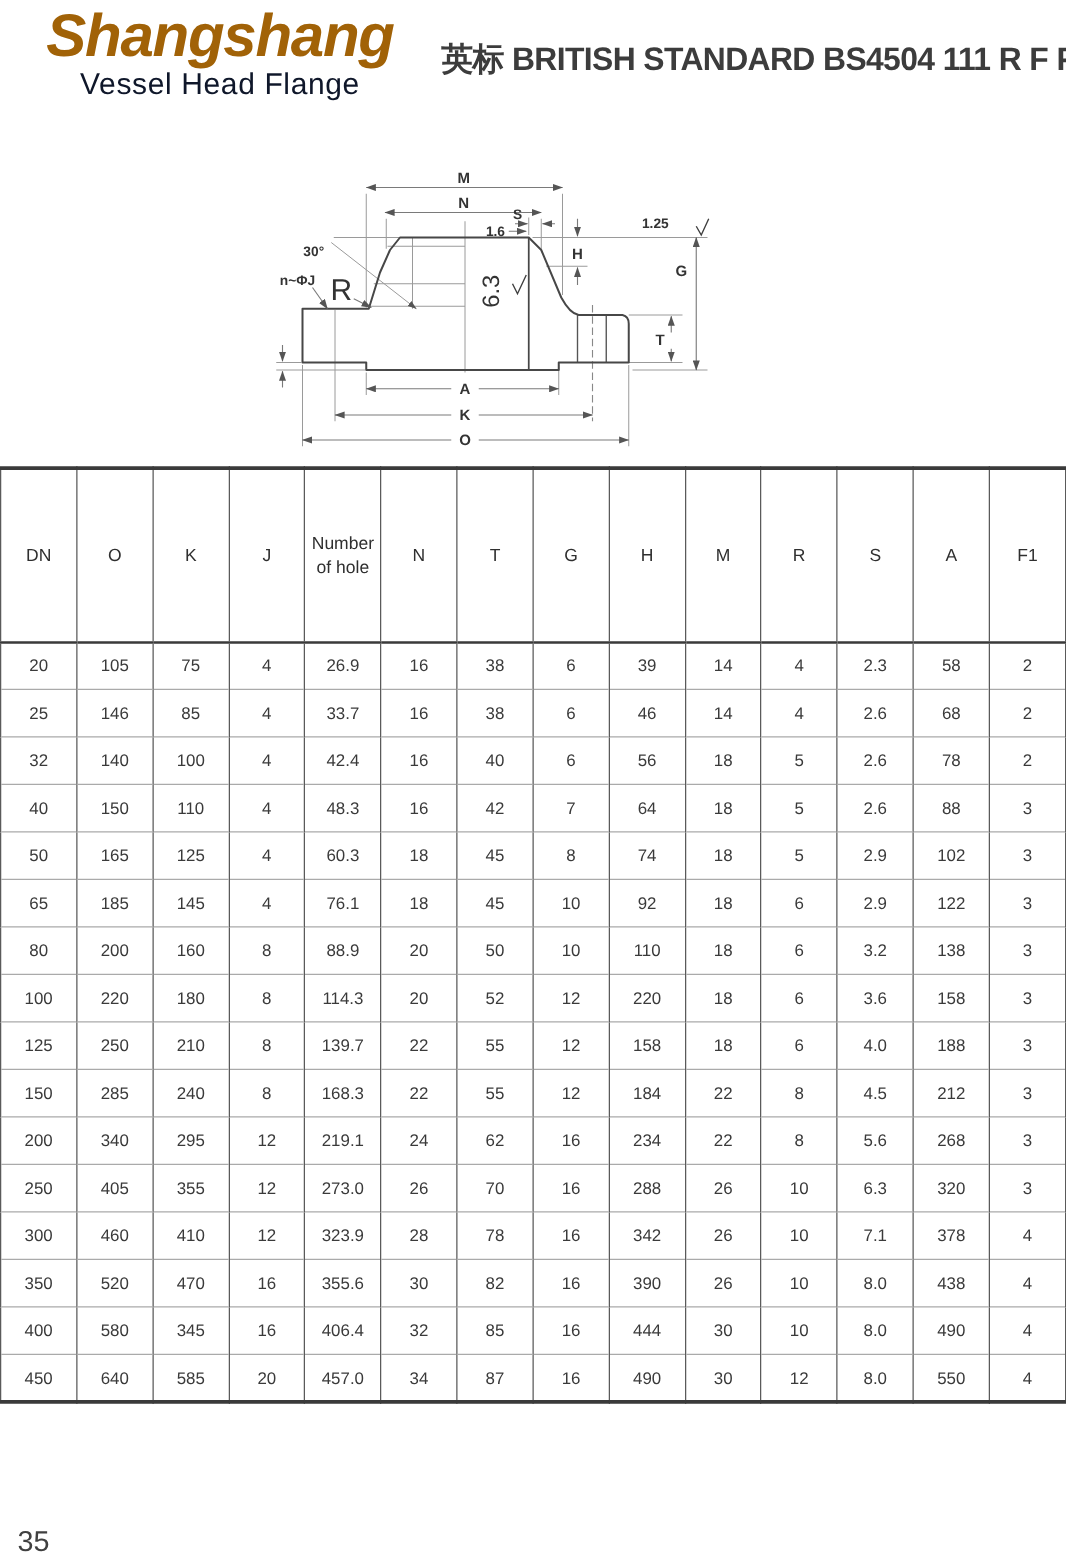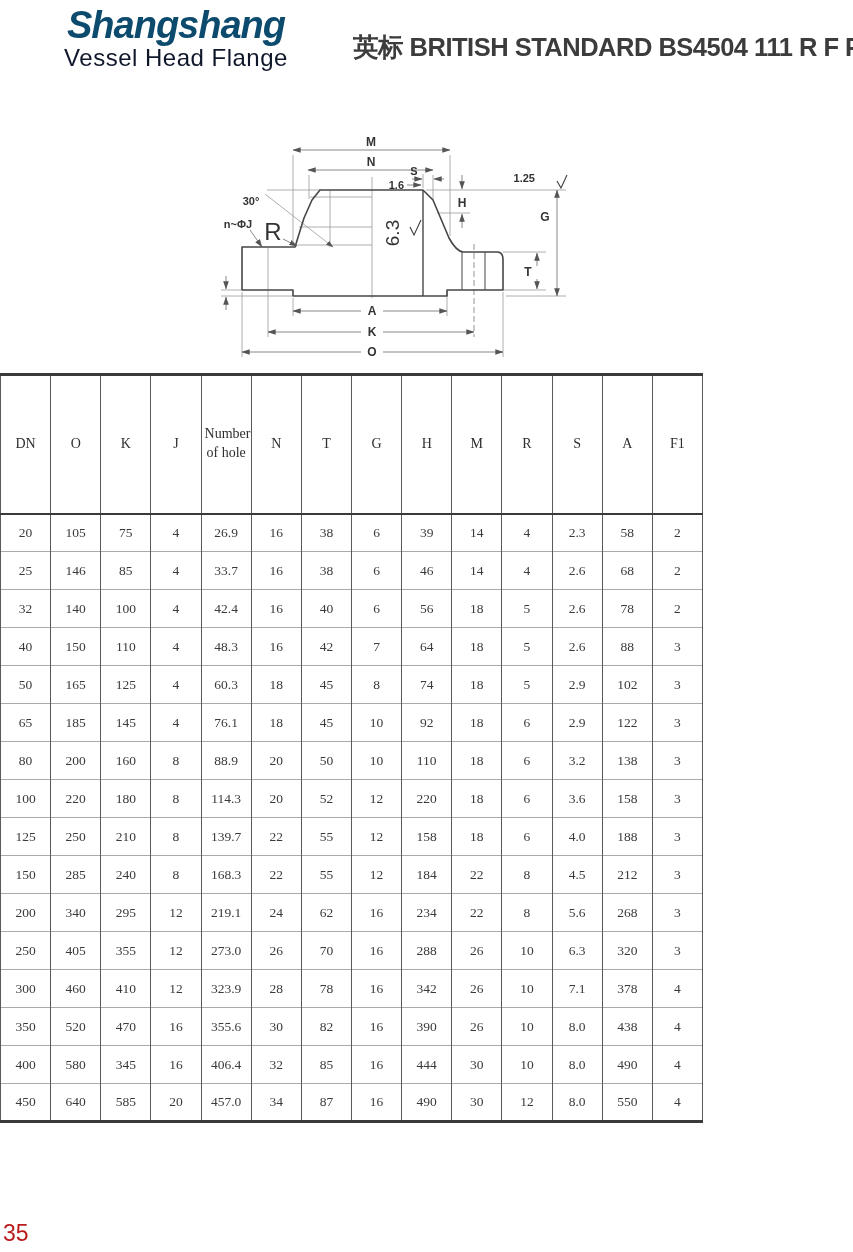--- a/index.html
+++ b/index.html
@@ -1,55 +1,55 @@
 <!DOCTYPE html>
 <html><head>
 <meta charset="utf-8">
 <style>
   * { margin:0; padding:0; box-sizing:border-box; }
   body { background:#ffffff; font-family:"Liberation Sans", sans-serif; }
   #page { position:relative; width:853px; height:1252px; background:#fff; overflow:hidden; }
 
   
   .brand { position:absolute; left:0; top:6px; width:352px; text-align:center; }
-  .brand-name { display:block; font-size:38px; font-weight:bold; font-style:italic;
-                color:#0c4a6e; letter-spacing:-1px; line-height:1.0; }
+  .brand-name { display:block; font-size:48px; font-weight:bold; font-style:italic;
+                color:#a16207; letter-spacing:-1px; line-height:1.0; }
   .brand-tagline { display:block; font-size:24px; color:#0f172a; letter-spacing:0.5px;
                    line-height:1.0; margin-top:2px; }
   .page-title { position:absolute; left:353px; top:30px; width:500px;
                 font-size:26px; font-weight:bold; color:#3c3c3c; white-space:nowrap;
                 letter-spacing:-0.5px; transform:scaleX(0.98); transform-origin:left; }
 
   
   #drawing { position:absolute; left:0; top:120px; }
   #drawing text { font-family:"Liberation Sans", sans-serif; fill:#333; }
   .dimtxt { font-size:12px; font-weight:bold; }
   .smalltxt { font-size:11px; font-weight:bold; }
 
   
   .table-wrap { position:absolute; left:0; top:373px; width:853px; }
   table[data-name="spec-table"] {
-    width:703px; table-layout:fixed; border-collapse:collapse;
+    width:853px; table-layout:fixed; border-collapse:collapse;
     border-top:3px solid #3a3a3a; border-bottom:3px solid #3a3a3a;
-    border-left:1px solid #5a5a5a; border-right:1px solid #5a5a5a;font-family:Liberation Serif, serif;
+    border-left:1px solid #5a5a5a; border-right:1px solid #5a5a5a;
   }
   table[data-name="spec-table"] th {
     height:139px; font-weight:normal; font-size:14px; color:#2f2f2f;
     border-left:1px solid #5a5a5a; border-right:1px solid #5a5a5a;
     border-bottom:2px solid #3a3a3a; text-align:center; vertical-align:middle;
     padding:0 3px; line-height:1.35;
   }
   table[data-name="spec-table"] td {
     height:38px; font-size:13.5px; color:#3a3a3a; text-align:center; vertical-align:middle;
     border-left:1px solid #5a5a5a; border-right:1px solid #5a5a5a;
     border-top:1px solid #aaaaaa;
   }
   table[data-name="spec-table"] tbody tr:first-child td { border-top:none; }
 
-  .page-number { position:absolute; left:3px; top:1220px; font-size:23px; color:#b91c1c; }
+  .page-number { position:absolute; left:14px; top:1220px; font-size:23px; color:#404040; }
 </style>
 </head>
 <body>
 
 <div id="page" data-name="catalog-page">
 
   <div class="brand" data-name="brand-logo">
     <span class="brand-name" data-name="brand-name">Shangshang</span>
     <span class="brand-tagline" data-name="brand-tagline">Vessel Head Flange</span>
   </div>

